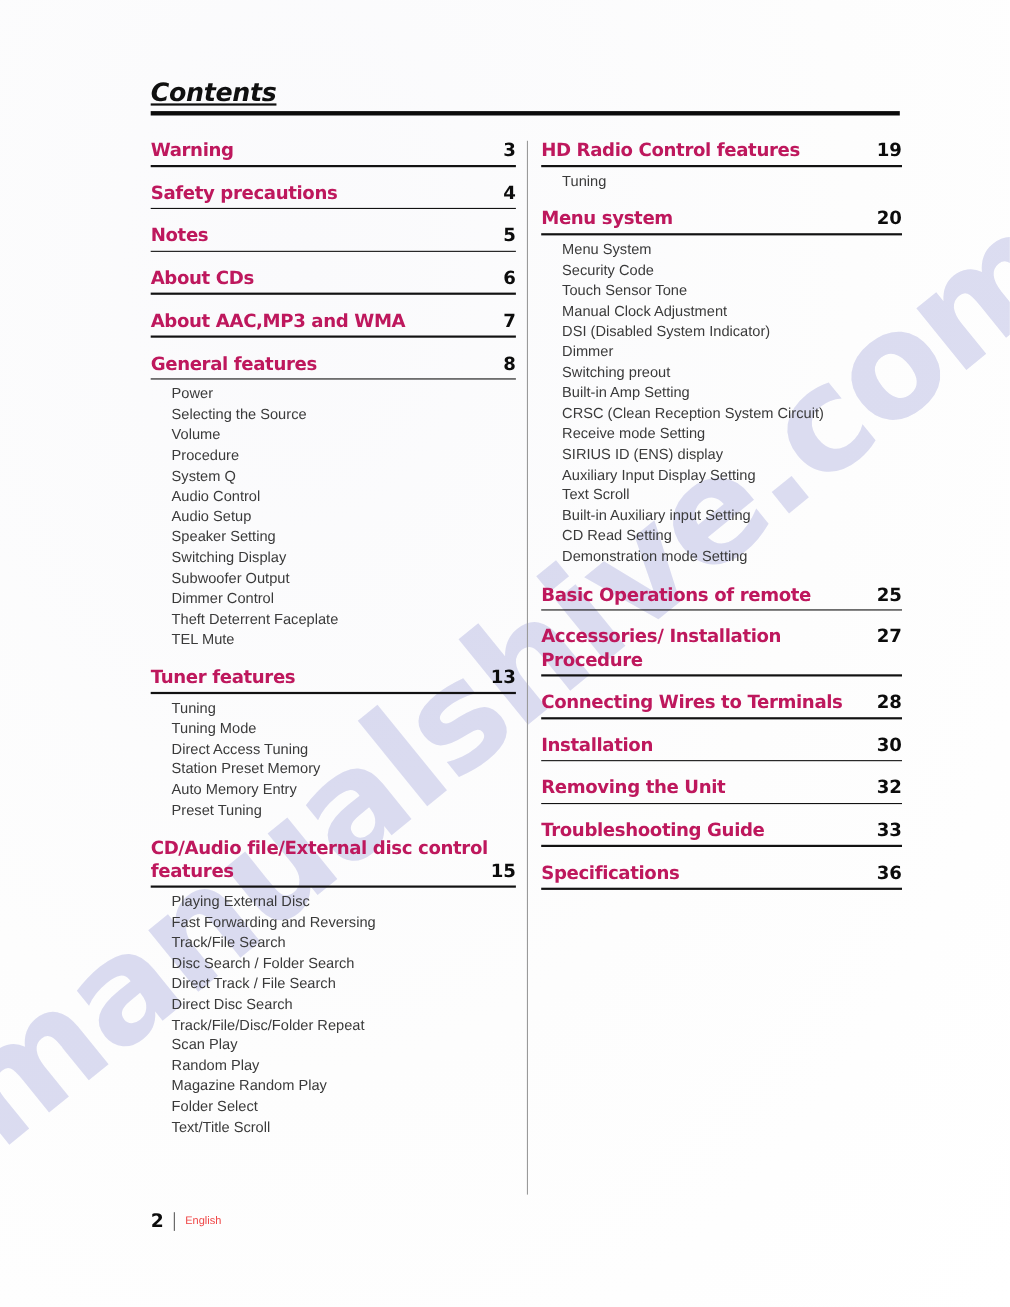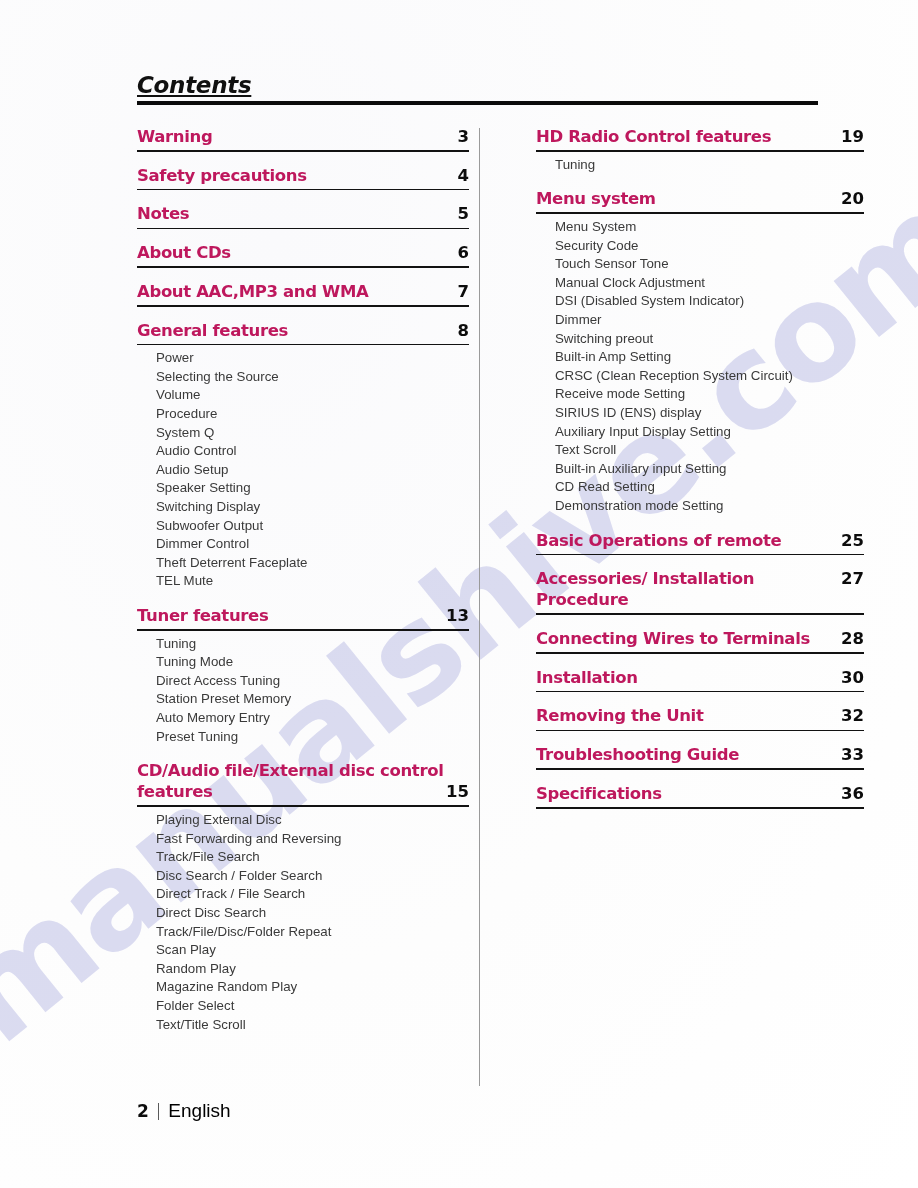--- a/index.html
+++ b/index.html
@@ -68,21 +68,21 @@
     height: 4px;
     background: #0b0b0b;
   }
 
   
   .col {
     position: absolute;
     top: 126px;
   }
   .col-left  { left: 137px;  width: 332px; }
-  .col-right { left: 492px;  width: 328px; margin-left: 44px; }
+  .col-right { left: 492px;  width: 328px; }
 
   .col-divider {
     position: absolute;
     left: 479px;
     top: 128px;
     width: 1px;
     height: 958px;
     background: #9a9a9a;
   }
 
@@ -157,22 +157,22 @@
     font-size: 17px;
     color: #0c0c0c;
   }
   .footer-bar {
     width: 1.5px;
     height: 17px;
     background: #5a5a5a;
   }
   .footer-lang {
     font-family: "Liberation Sans", sans-serif;
-    font-size: 19px;
-    color: #000000;
+    font-size: 10px;
+    color: #ef4444;
   }
 </style>
 </head>
 <body>
 
 <div class="page">
   <div class="scan-tint"></div>
 
   <div class="watermark">manualshive.com</div>
 

